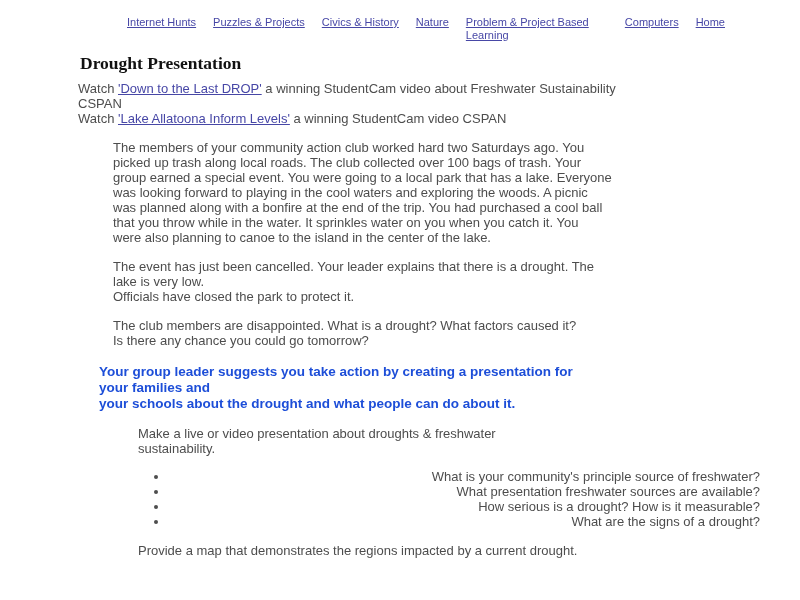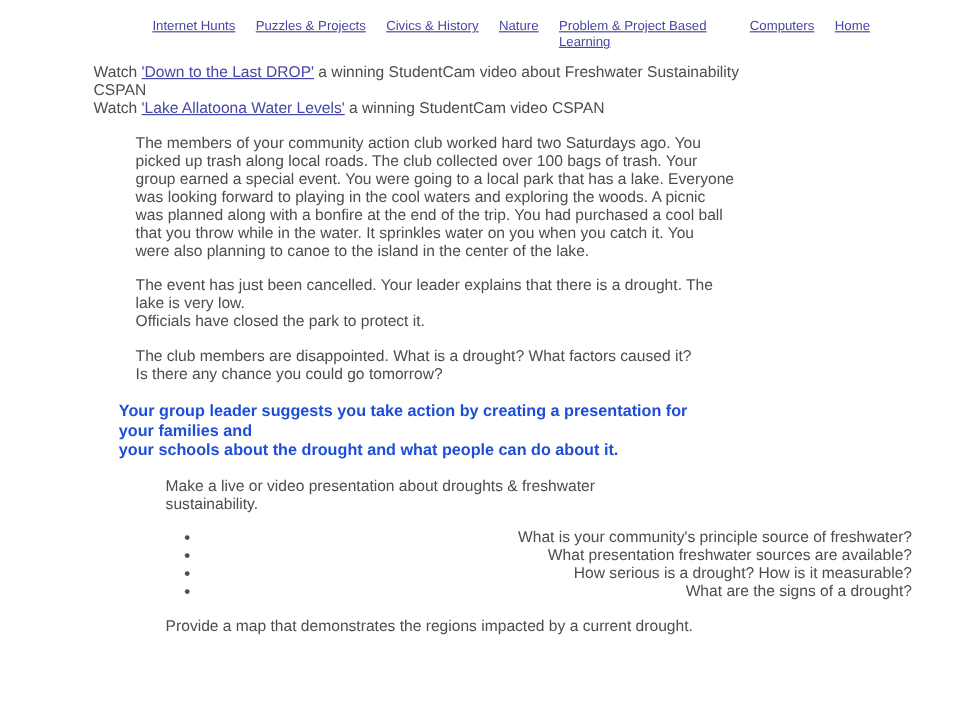--- a/index.html
+++ b/index.html
@@ -100,23 +100,24 @@
   <a class="nav-link">Puzzles &amp; Projects</a>
   <a class="nav-link">Civics &amp; History</a>
   <a class="nav-link">Nature</a>
   <a class="nav-link wrap">Problem &amp; Project Based Learning</a>
   <a class="nav-link">Computers</a>
   <a class="nav-link">Home</a>
 </nav>
 
 <main class="content">
 
+  <h1 class="page-title">Drought Presentation</h1>
 
   <p class="watch-block"><span>Watch </span><a class="text-link">'Down to the Last DROP'</a><span class="pre"> a winning StudentCam video about Freshwater Sustainability
-CSPAN</span><br><span>Watch </span><a class="text-link">'Lake Allatoona Water Levels'</a><span> a winning StudentCam video CSPAN</span></p>
+CSPAN</span><br><span>Watch </span><a class="text-link">'Lake Allatoona Inform Levels'</a><span> a winning StudentCam video CSPAN</span></p>
 
   <div class="indent-story">
     <p class="pre">The members of your community action club worked hard two Saturdays ago. You
 picked up trash along local roads. The club collected over 100 bags of trash. Your
 group earned a special event. You were going to a local park that has a lake. Everyone
 was looking forward to playing in the cool waters and exploring the woods. A picnic
 was planned along with a bonfire at the end of the trip. You had purchased a cool ball
 that you throw while in the water. It sprinkles water on you when you catch it. You
 were also planning to canoe to the island in the center of the lake.</p>
     <p class="pre">The event has just been cancelled. Your leader explains that there is a drought. The

